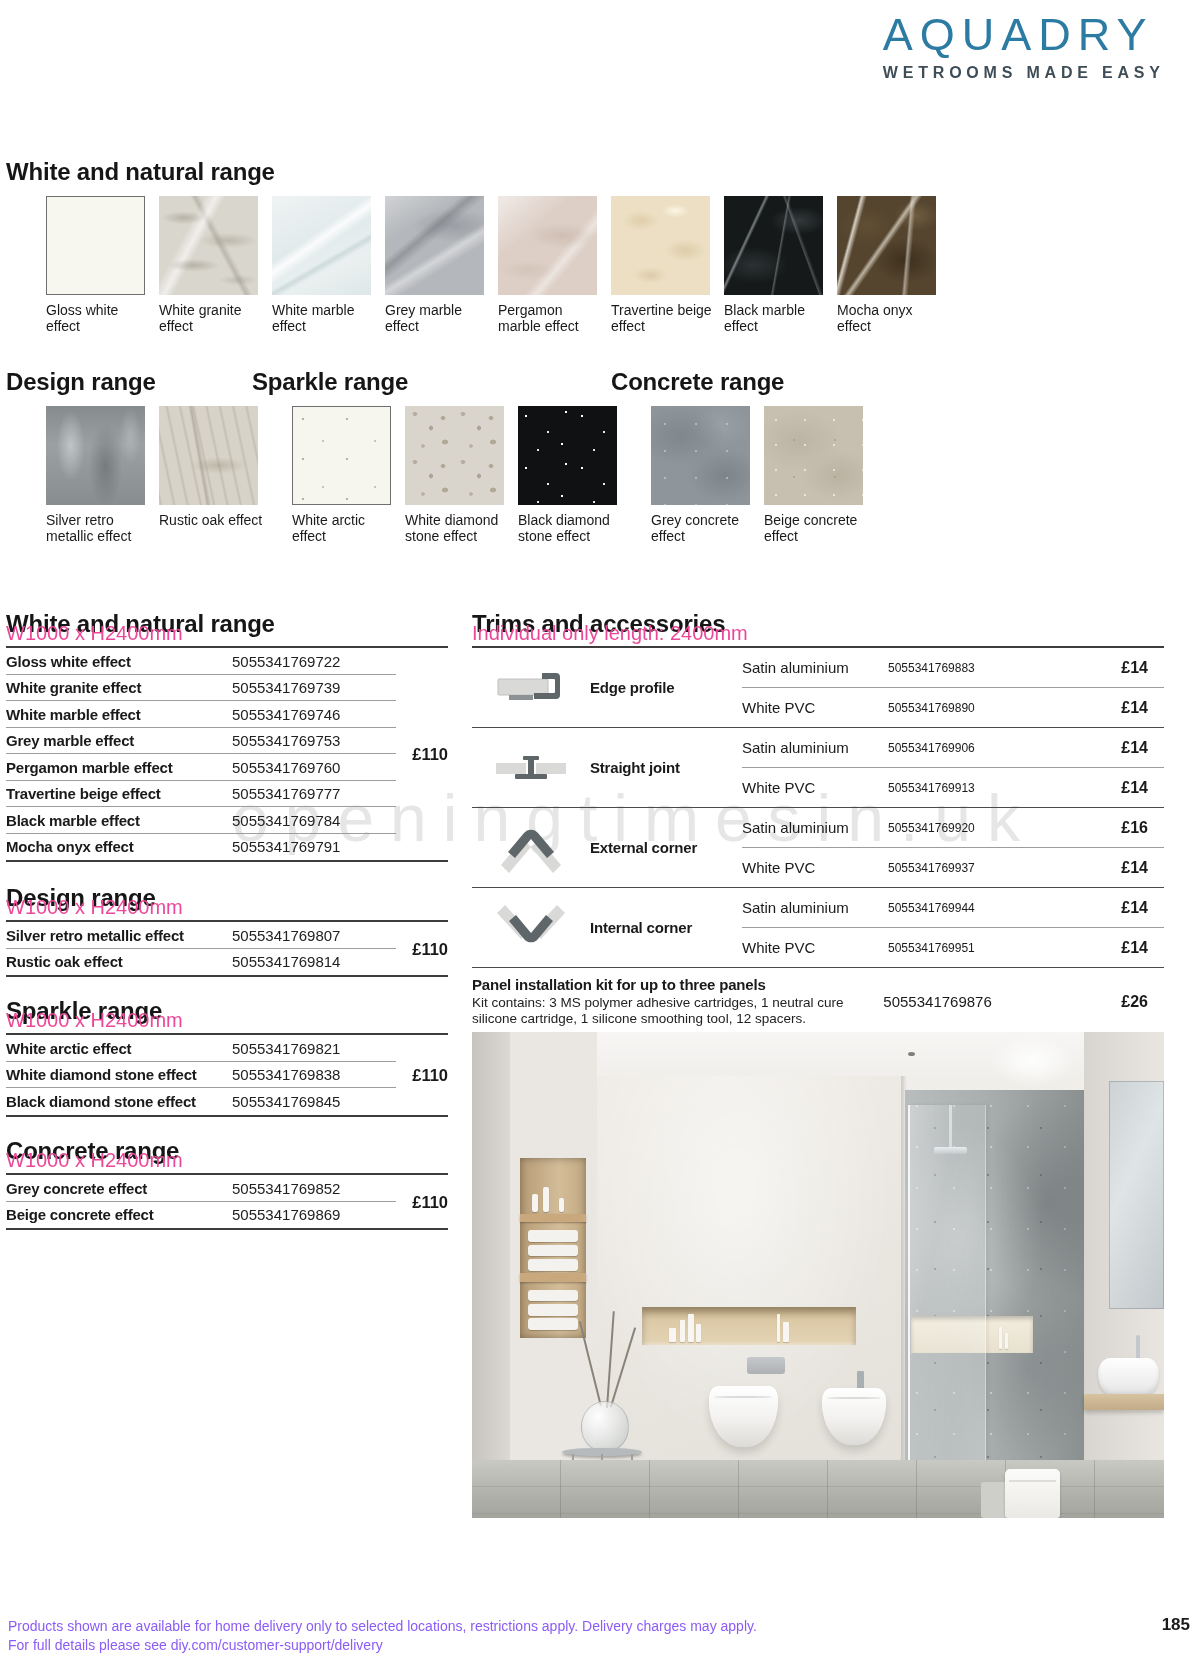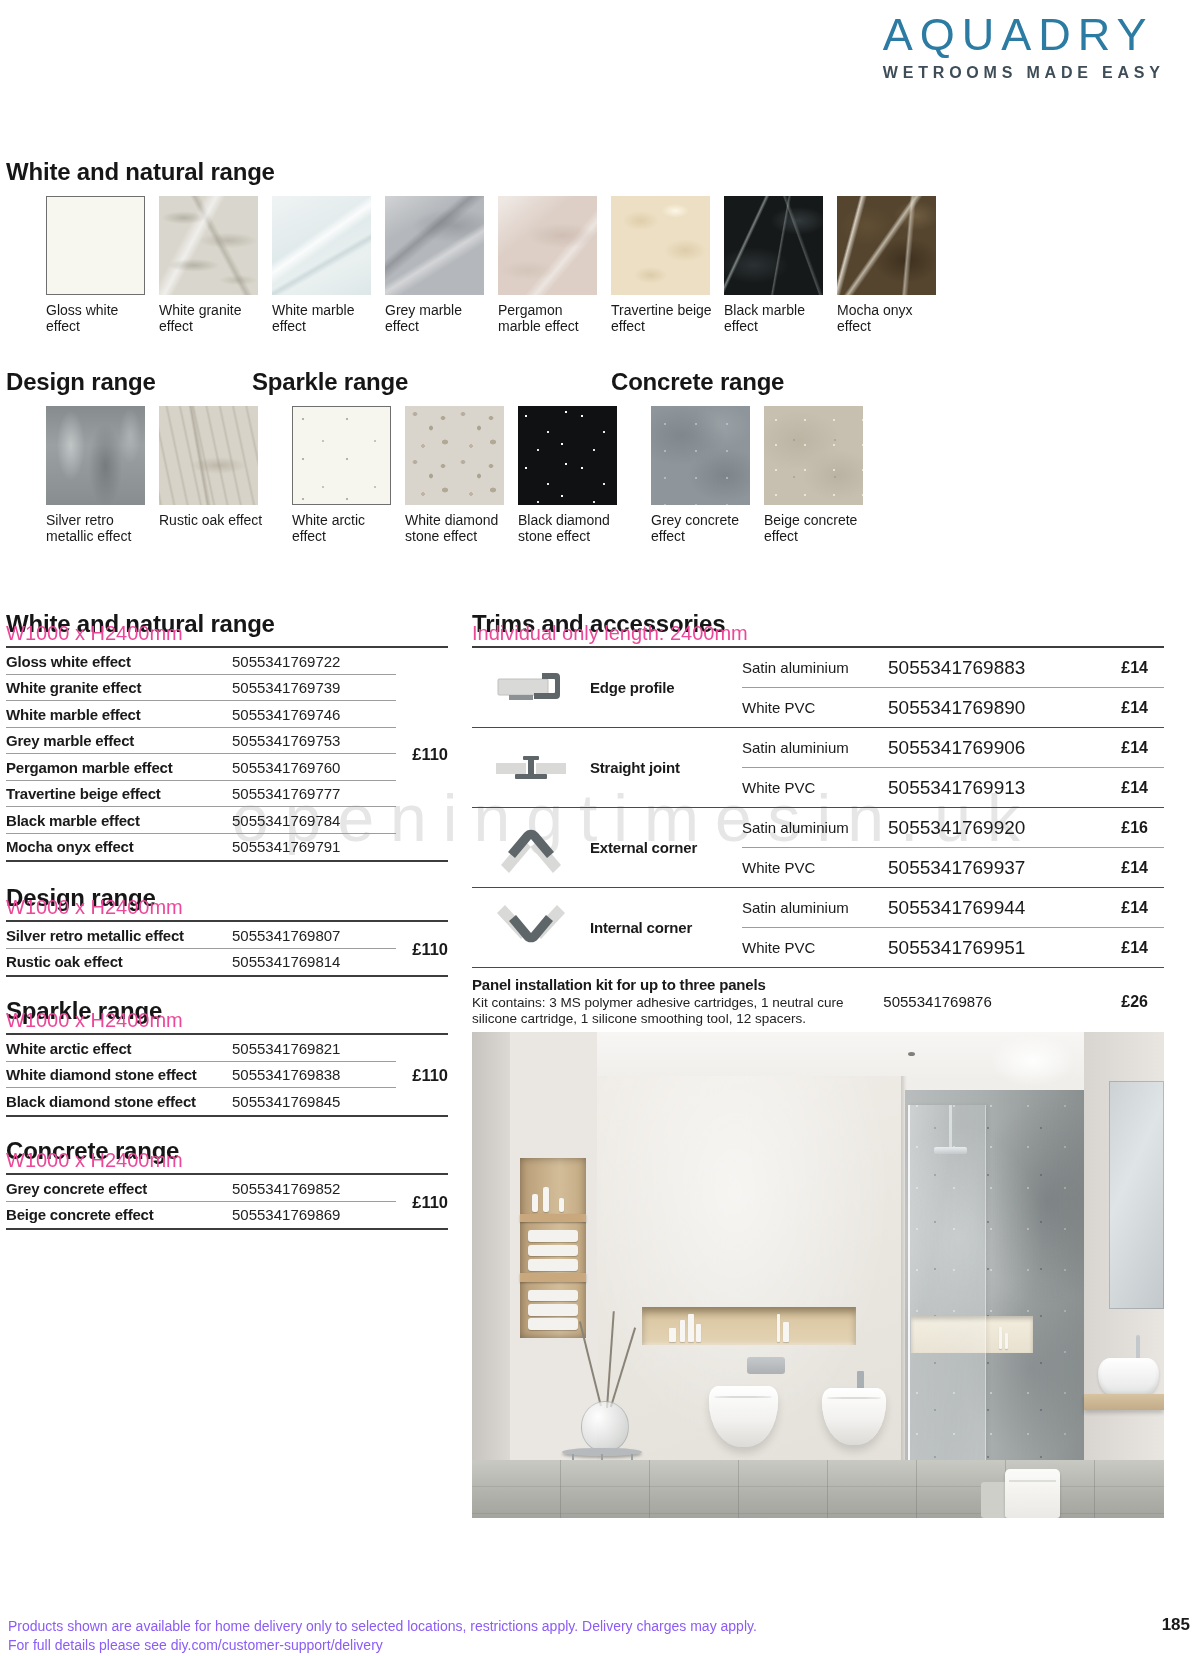--- a/index.html
+++ b/index.html
@@ -118,21 +118,21 @@
 
   
   .trims { position:absolute; left:472px; top:646px; width:692px; border-top:2px solid #3d3d3d; }
   .tgroup { display:flex; align-items:center; border-bottom:1.5px solid #4a4a4a; }
   .ticon { width:118px; display:flex; justify-content:center; align-items:center; }
   .tlabel { width:152px; font-weight:700; font-size:15px; letter-spacing:-0.2px; }
   .topts { flex:1; }
   .topt { height:39px; display:flex; align-items:center; }
   .topt + .topt { border-top:1px solid #9d9d9d; }
   .tfinish { width:146px; font-size:15px; }
-  .tcode { width:172px; font-size:19px; }
+  .tcode { width:172px; font-size:12px; }
   .tprice { flex:1; text-align:right; font-weight:700; font-size:16px; padding-right:16px; }
   .kit { display:flex; align-items:center; border-bottom:2px solid #3d3d3d; padding:8px 0; }
   .kit-text { width:400px; }
   .kit-title { font-weight:700; font-size:15px; letter-spacing:-0.2px; }
   .kit-desc { font-size:13.5px; line-height:1.22; margin-top:2px; color:#222; }
   .kit-code { width:260px; padding-left:18px; font-size:15px; box-sizing:border-box; }
   .kit-price { flex:1; text-align:right; font-weight:700; font-size:16px; padding-right:16px; }
 
   
   .photo { position:absolute; left:472px; top:1032px; width:692px; height:486px; overflow:hidden;

